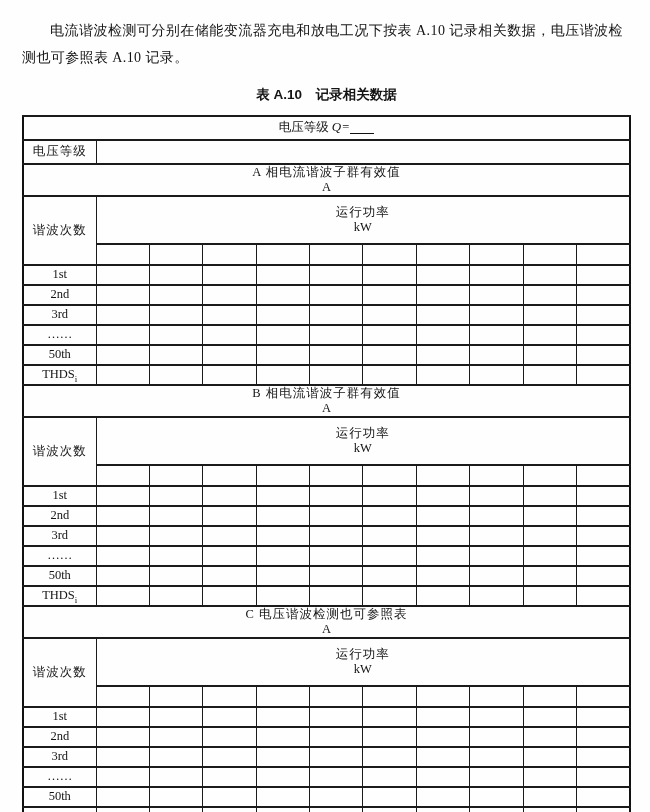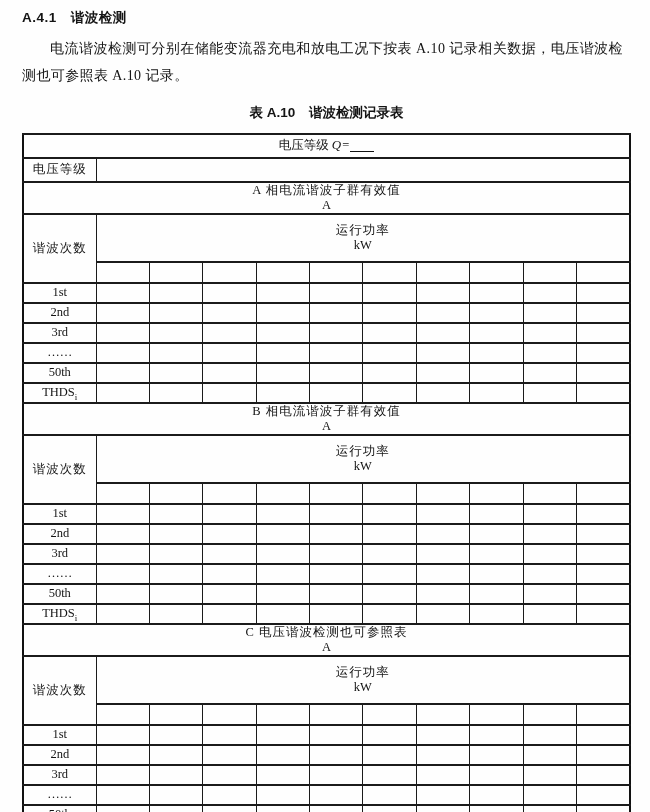--- a/index.html
+++ b/index.html
@@ -52,21 +52,21 @@
     border-bottom-width: 2px;
     padding: 0;
     text-align: center;
     vertical-align: middle;
     font-size: 12.5px;
     overflow: hidden;
     background: #fefefe;
   }
   .r-q td { height: 24px; text-align: left; padding-left: 9px; }
   .r-v td { height: 24px; margin-left: 27px; }
-  .r-sec td { height: 32px; border-radius: 10px; }
+  .r-sec td { height: 32px; }
   .r-pow td { height: 48px; }
   .r-sp td { height: 21px; }
   .r-d td { height: 20px; }
   .lbl { font-size: 12.5px; letter-spacing: 1px; }
   td.en { font-size: 12px; letter-spacing: 0; }
   .l1, .l2 { display: block; line-height: 15px; letter-spacing: 1px; }
   .l2 { letter-spacing: 0; }
   .qsym { font-style: italic; margin: 0 1px 0 3px; font-size: 13px; }
   .blank {
     display: inline-block;
@@ -75,23 +75,22 @@
     border-bottom: 1.5px solid #111;
     margin-left: 1px;
     vertical-align: -3px;
   }
   sub { font-size: 9px; line-height: 0; }
 </style>
 </head>
 <body>
 
 <div class="page">
-  <div class="heading">A.4.1　谐波检测</div>
   <p class="para">电流谐波检测可分别在储能变流器充电和放电工况下按表 A.10 记录相关数据，电压谐波检测也可参照表 A.10 记录。</p>
-  <div class="caption">表 A.10　谐波检测记录表</div>
+  <div class="caption">表 A.10　记录相关数据</div>
   <table class="rec">
     <colgroup id="cols">
         <col style="width: 73px;">
         <col>
         <col>
         <col>
         <col>
         <col>
         <col>
         <col>

